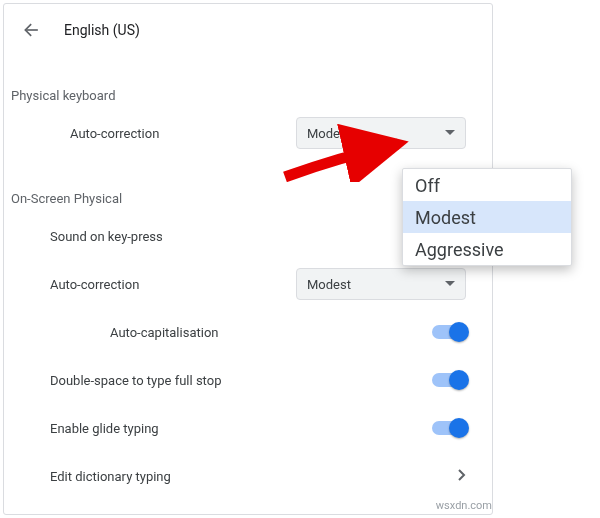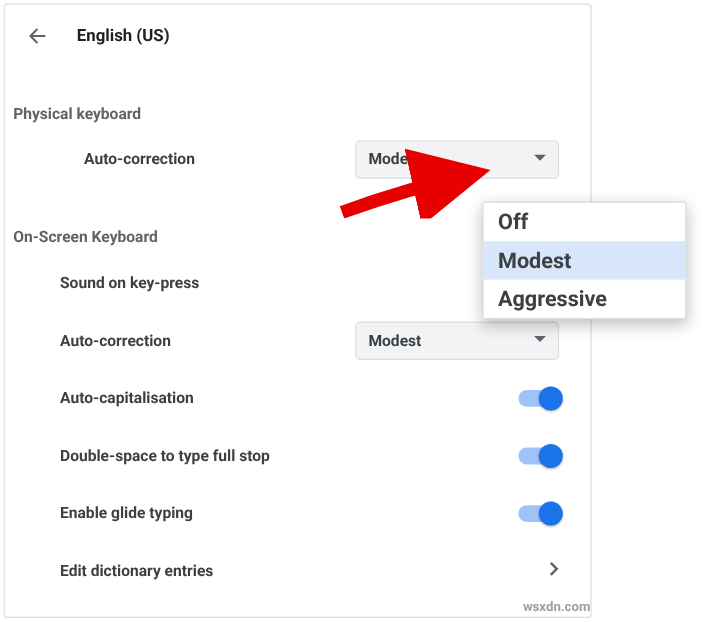--- a/index.html
+++ b/index.html
@@ -5,21 +5,21 @@
   * { box-sizing: border-box; }
   html, body {
     margin: 0; padding: 0;
     width: 600px; height: 518px;
     font-family: Roboto, Arial, sans-serif;
     font-size: 13px;
     color: #202124;
     background: #fff;
     overflow: hidden;
   }
-  .page { width: 496px; height: 518px; position: relative; background:#fff;font-weight:bold; }
+  .page { width: 496px; height: 518px; position: relative; background:#fff; }
   .header {
     display: flex; align-items: center;
     padding: 18px 20px 0 20px;
   }
   .back-btn {
     width: 24px; height: 24px;
     display: flex; align-items: center; justify-content: center;
     cursor: pointer;
     color: #5f6368;
   }
@@ -37,21 +37,21 @@
 
   .row {
     display: flex;
     align-items: center;
     justify-content: space-between;
     padding-left: 70px;
     padding-right: 30px;
     height: 48px;
   }
   .row-label { font-size: 13px; color: #3c4043; }
-  .indent-more { padding-left: 50px; }
+  .indent-more { padding-left: 110px; }
   .full-row { padding-left: 50px; }
 
   .toggle {
     width: 34px; height: 14px;
     background: #9ec3f9;
     border-radius: 7px;
     position: relative;
   }
   .toggle::after {
     content: "";
@@ -146,21 +146,21 @@
       <span>Modest</span>
       <span class="caret">
         <svg width="10" height="10" viewBox="0 0 10 10">
             <path d="M0 2 L5 7 L10 2 Z" fill="#5f6368"></path>
           </svg>
       </span>
     </div>
   </div>
 
   <div style="height:34px;"></div>
-  <div class="section-label">On-Screen Keyboard</div>
+  <div class="section-label">On-Screen Physical</div>
 
   <div class="row full-row" style="margin-top:6px;">
     <span class="row-label">Sound on key-press</span>
     <span></span>
   </div>
 
   <div class="row full-row">
     <span class="row-label">Auto-correction</span>
     <div class="dropdown">
       <span>Modest</span>
@@ -181,21 +181,21 @@
     <span class="row-label">Double-space to type full stop</span>
     <div class="toggle"></div>
   </div>
 
   <div class="row full-row">
     <span class="row-label">Enable glide typing</span>
     <div class="toggle"></div>
   </div>
 
   <div class="row full-row">
-    <span class="row-label">Edit dictionary entries</span>
+    <span class="row-label">Edit dictionary typing</span>
     <span class="chevron">
       <svg width="8" height="12" viewBox="0 0 8 12">
           <path d="M1 1 L6 6 L1 11" stroke="#5f6368" stroke-width="2" fill="none"></path>
         </svg>
     </span>
   </div>
 
   <div class="menu" style="left:402px; top:168px;">
     <div class="menu-item">Off</div>
     <div class="menu-item selected">Modest</div>

